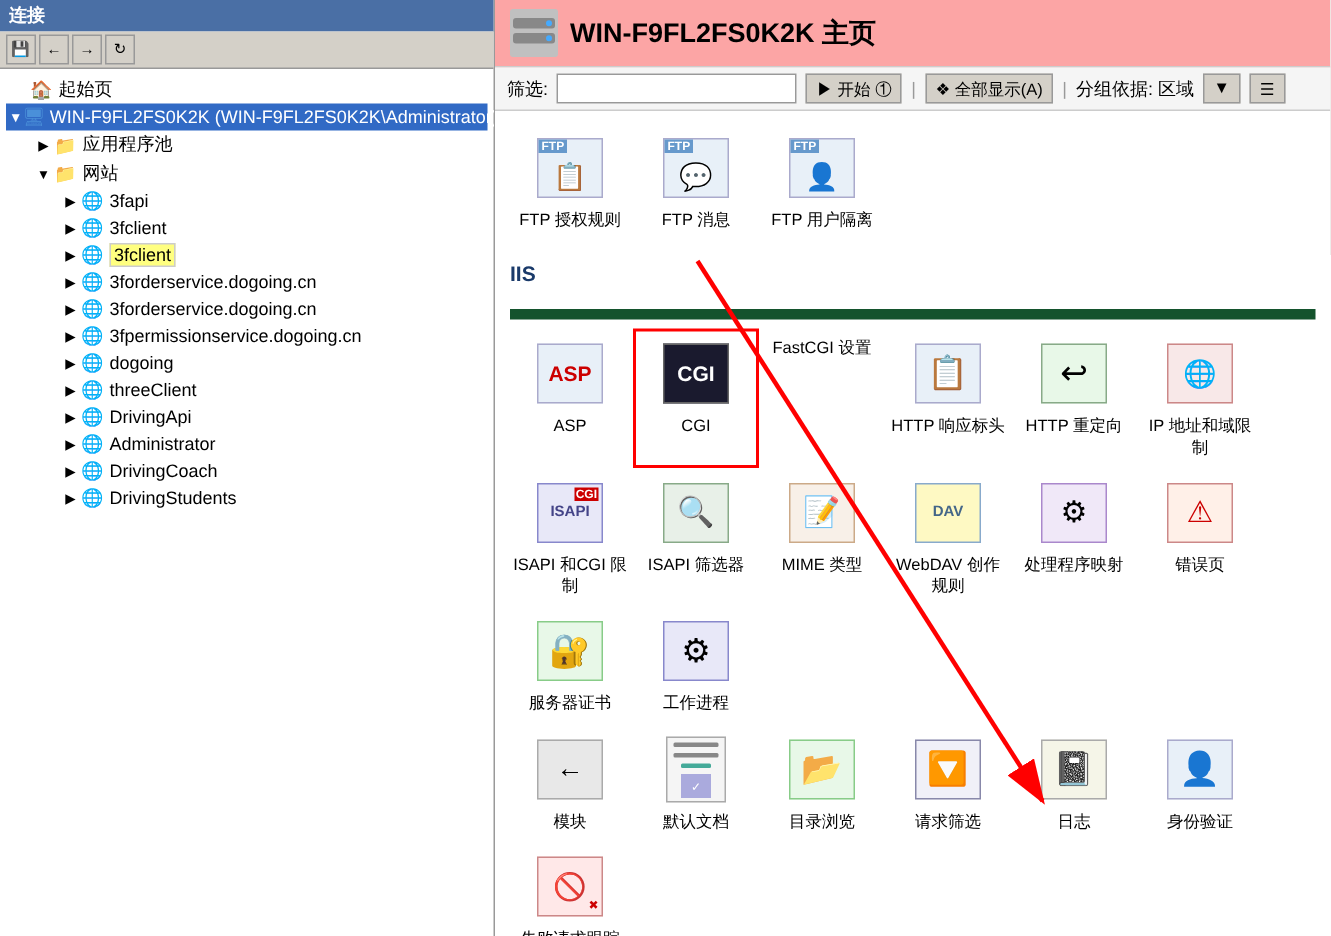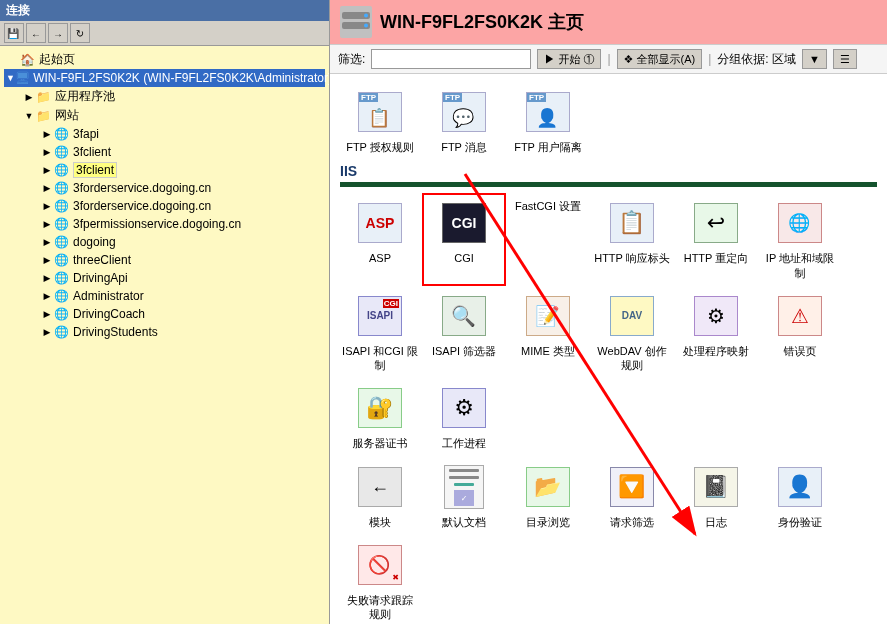--- a/index.html
+++ b/index.html
@@ -1,21 +1,21 @@
 <!DOCTYPE html>
 <html><head>
   <meta charset="utf-8">
   <style>
     * { box-sizing: border-box; margin: 0; padding: 0; }
     body { font-family: 'SimSun', '宋体', sans-serif; font-size: 12px; background: #d4d0c8; display: flex; height: 624px; width: 887px; overflow: hidden; }
 
     
     .left-panel {
       width: 330px;
-      background: #fef9c3;
+      background: #ffffff;
       border-right: 1px solid #999;
       display: flex;
       flex-direction: column;
       flex-shrink: 0;
     }
     .panel-header {
       background: #4a6fa5;
       color: #fff;
       padding: 2px 6px;
       font-size: 12px;
@@ -114,24 +114,24 @@
       flex: 1;
       overflow-y: auto;
       overflow-x: hidden;
       padding: 10px;
       position: relative;
     }
     .section-title {
       font-size: 14px;
       font-weight: bold;
       color: #1a3a6a;
-      border-bottom: 5px solid #14532d;
-      padding-bottom: 3px;
+      border-bottom: 7px solid #14532d;
+      padding-bottom: 16px;
       margin-bottom: 8px;
-      margin-top: 5px;
+      margin-top: 16px;
     }
     .section-title:first-child { margin-top: 0; }
 
     .icon-grid {
       display: flex;
       flex-wrap: wrap;
       gap: 4px;
       margin-bottom: 4px;
     }
     .grid-item {

